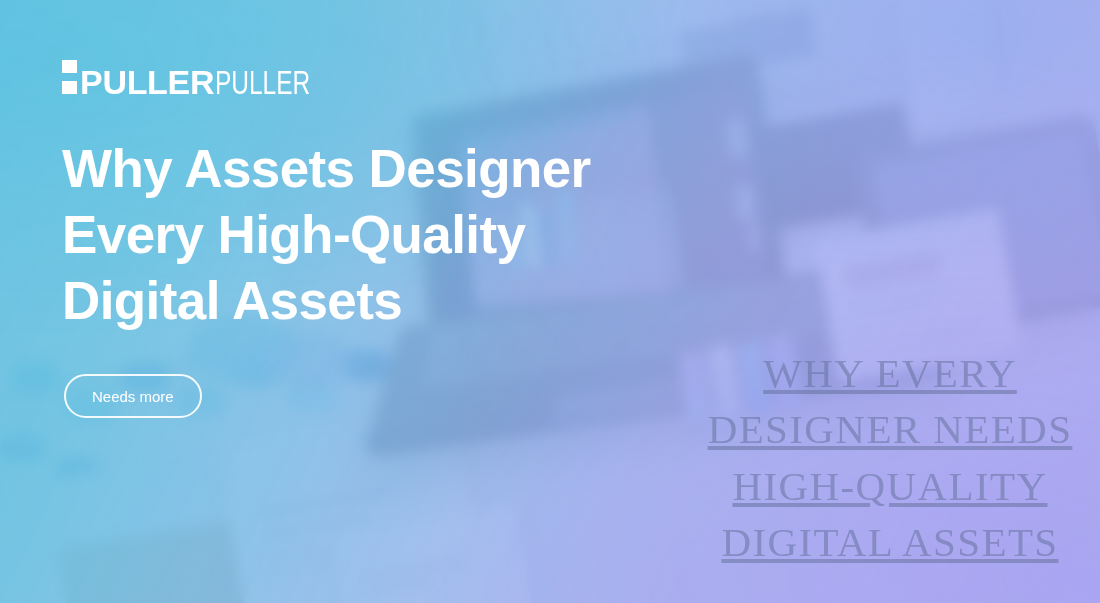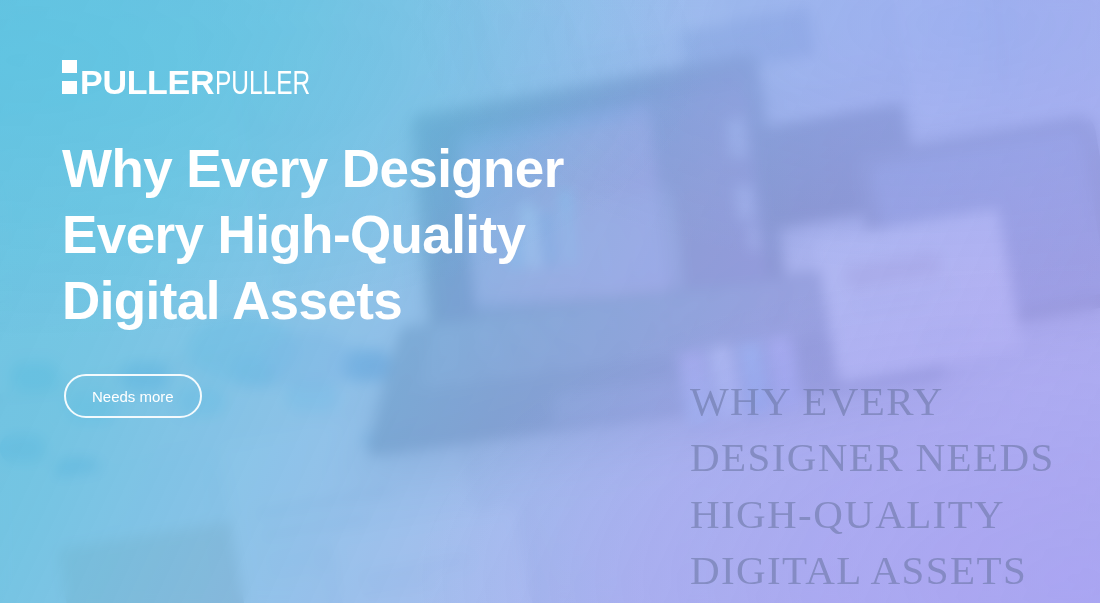--- a/index.html
+++ b/index.html
@@ -215,32 +215,33 @@
   .tint2 {
     position:absolute; inset:0;
     background:
       radial-gradient(120% 90% at 2% 10%, rgba(90,196,226,.62) 0%, rgba(90,196,226,0) 52%),
       radial-gradient(110% 95% at 98% 96%, rgba(168,162,242,.66) 0%, rgba(168,162,242,0) 55%),
       radial-gradient(85% 70% at 88% 4%, rgba(140,172,238,.50) 0%, rgba(140,172,238,0) 60%);
   }
 
   
   .watermark {
-    position:absolute; right:10px; bottom:4px;
+    position:absolute; right:10px; bottom:32px;
     width:400px;
-    text-align:left;
+    text-align:center;
     font-family:"Liberation Serif", serif;
     font-size:41px;
     line-height:1.38;
     letter-spacing:1.4px;
     color:#66729f;
     opacity:.55;
     text-transform:uppercase;
     user-select:none;
     white-space:nowrap;
+    text-decoration:underline;
   }
   .watermark span { display:block; }
 
   
   .content { position:absolute; left:62px; top:0; width:600px; height:100%; }
 
   .logo {
     position:absolute; top:60px; left:0;
     display:flex; align-items:baseline;
     height:40px;
@@ -483,21 +484,21 @@
 
   <div class="content">
 
     <div class="logo">
       <span class="logo-mark"></span>
       <span class="logo-bold">PULLER</span>
       <span class="logo-light">PULLER</span>
     </div>
 
     <h1 class="headline">
-      <span>Why Every Designer</span>
+      <span>Why Assets Designer</span>
       <span>Every High-Quality</span>
       <span>Digital Assets</span>
     </h1>
 
     <a class="cta" href="#">Needs more</a>
 
   </div>
 
 </div>
 

